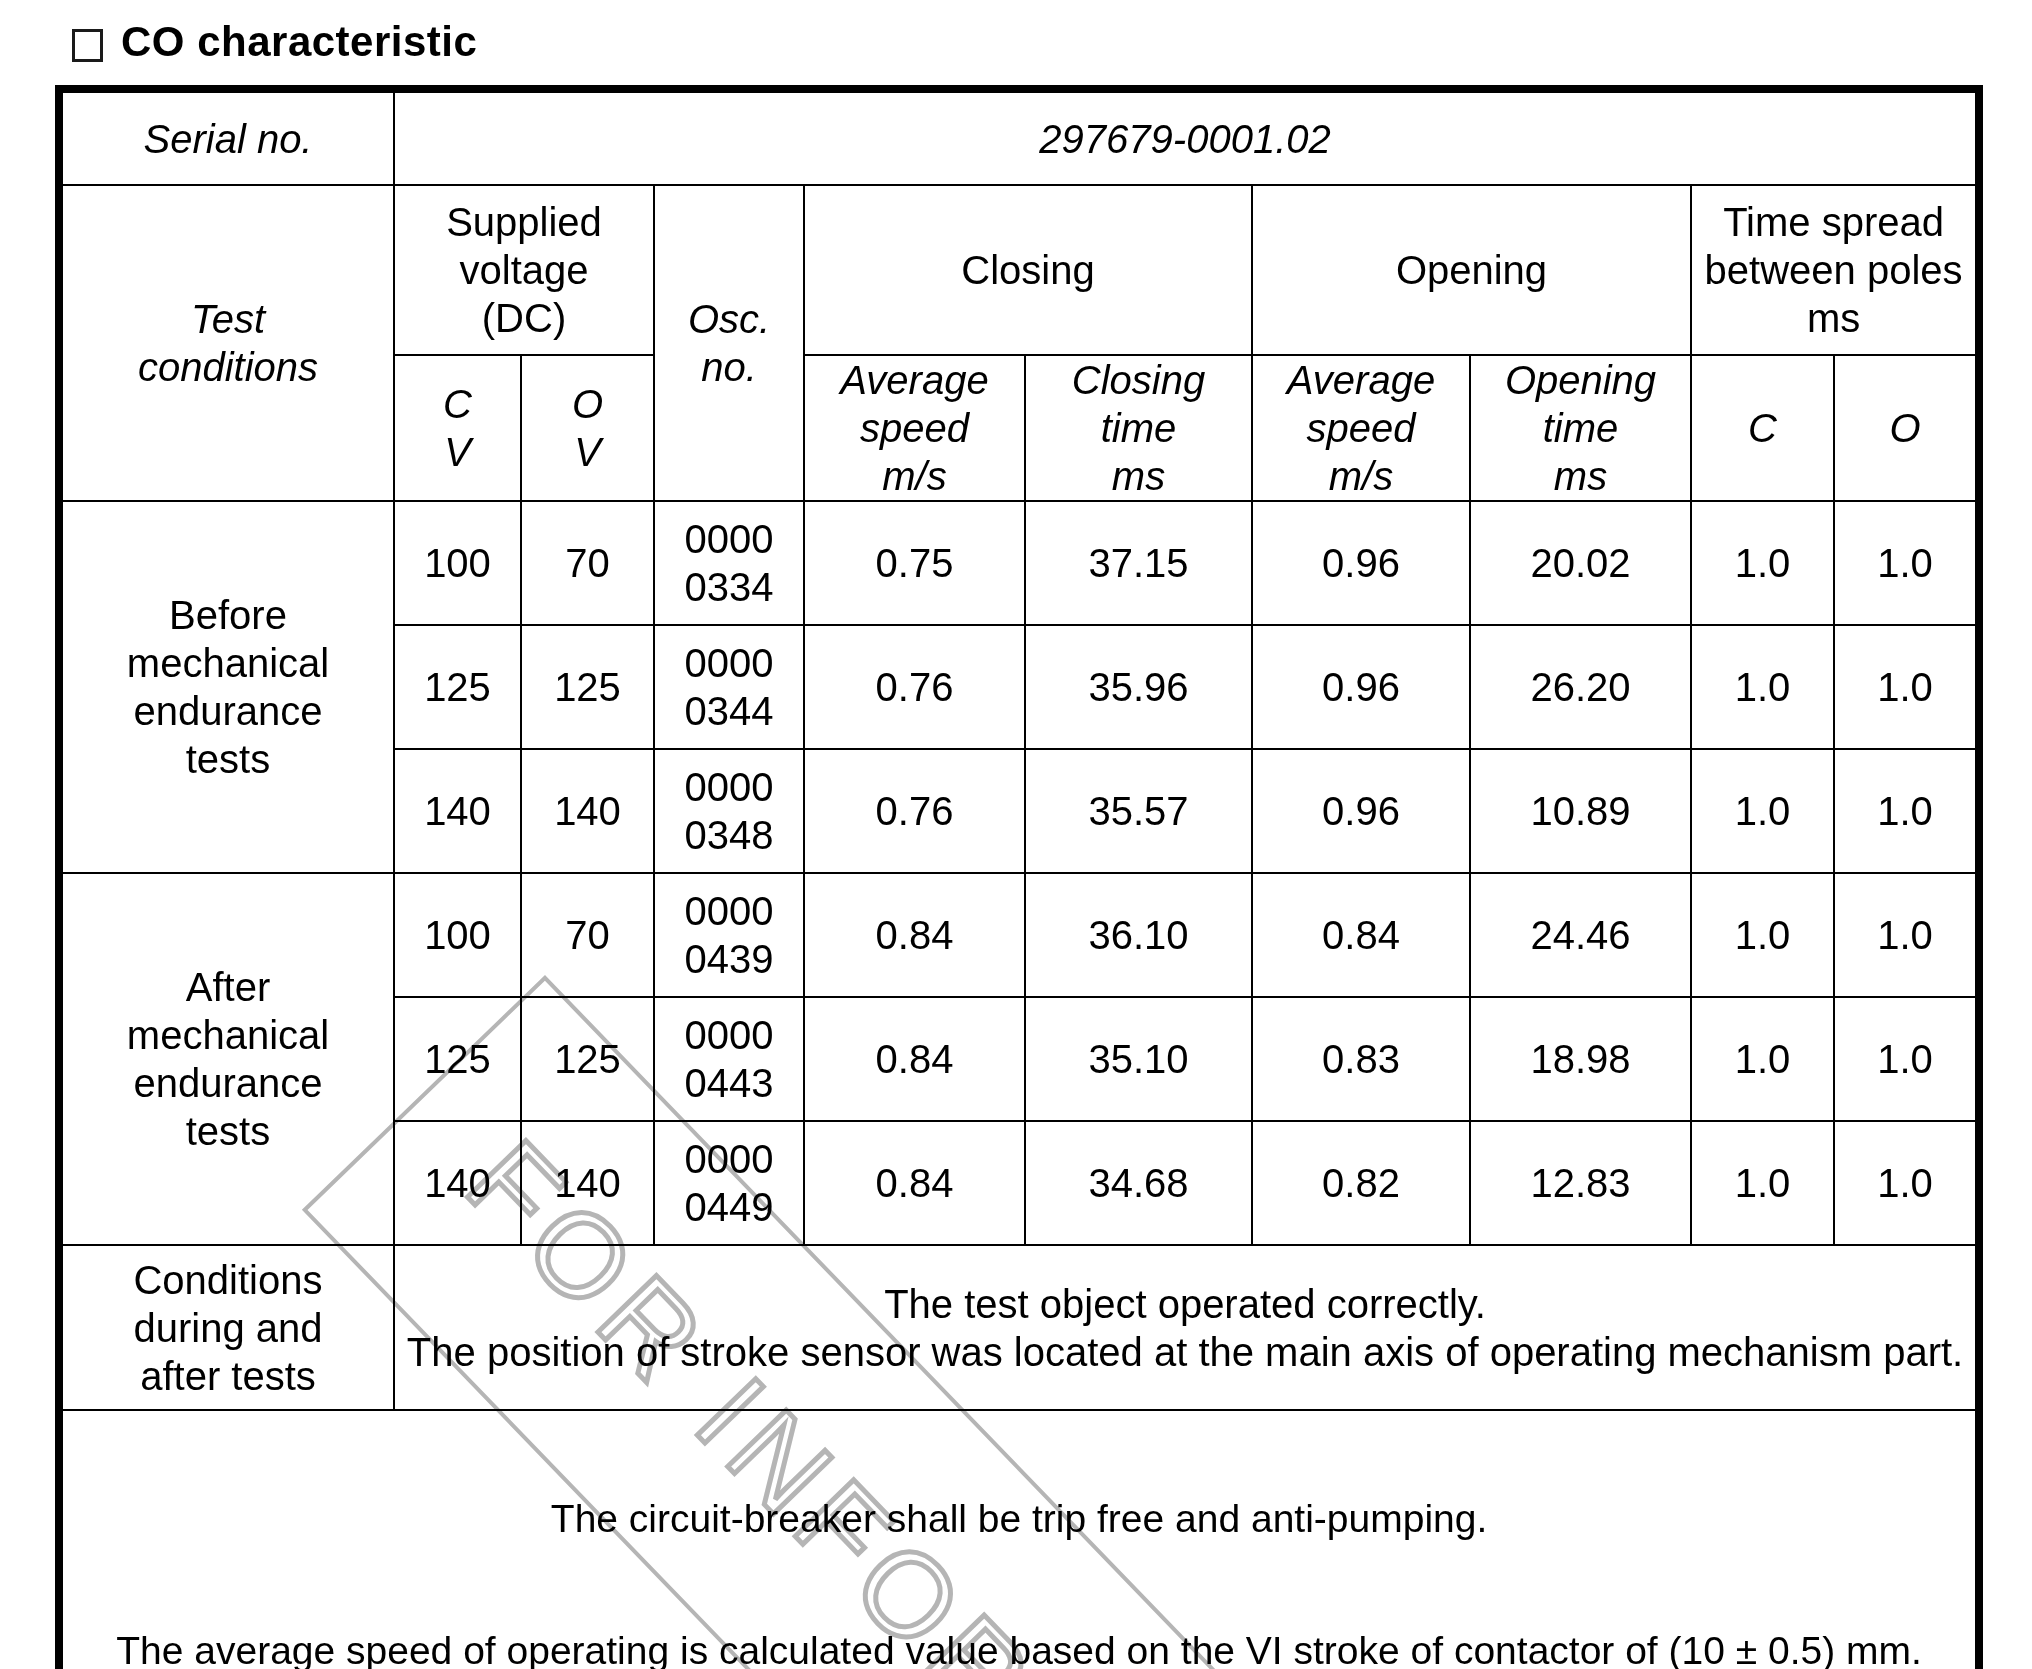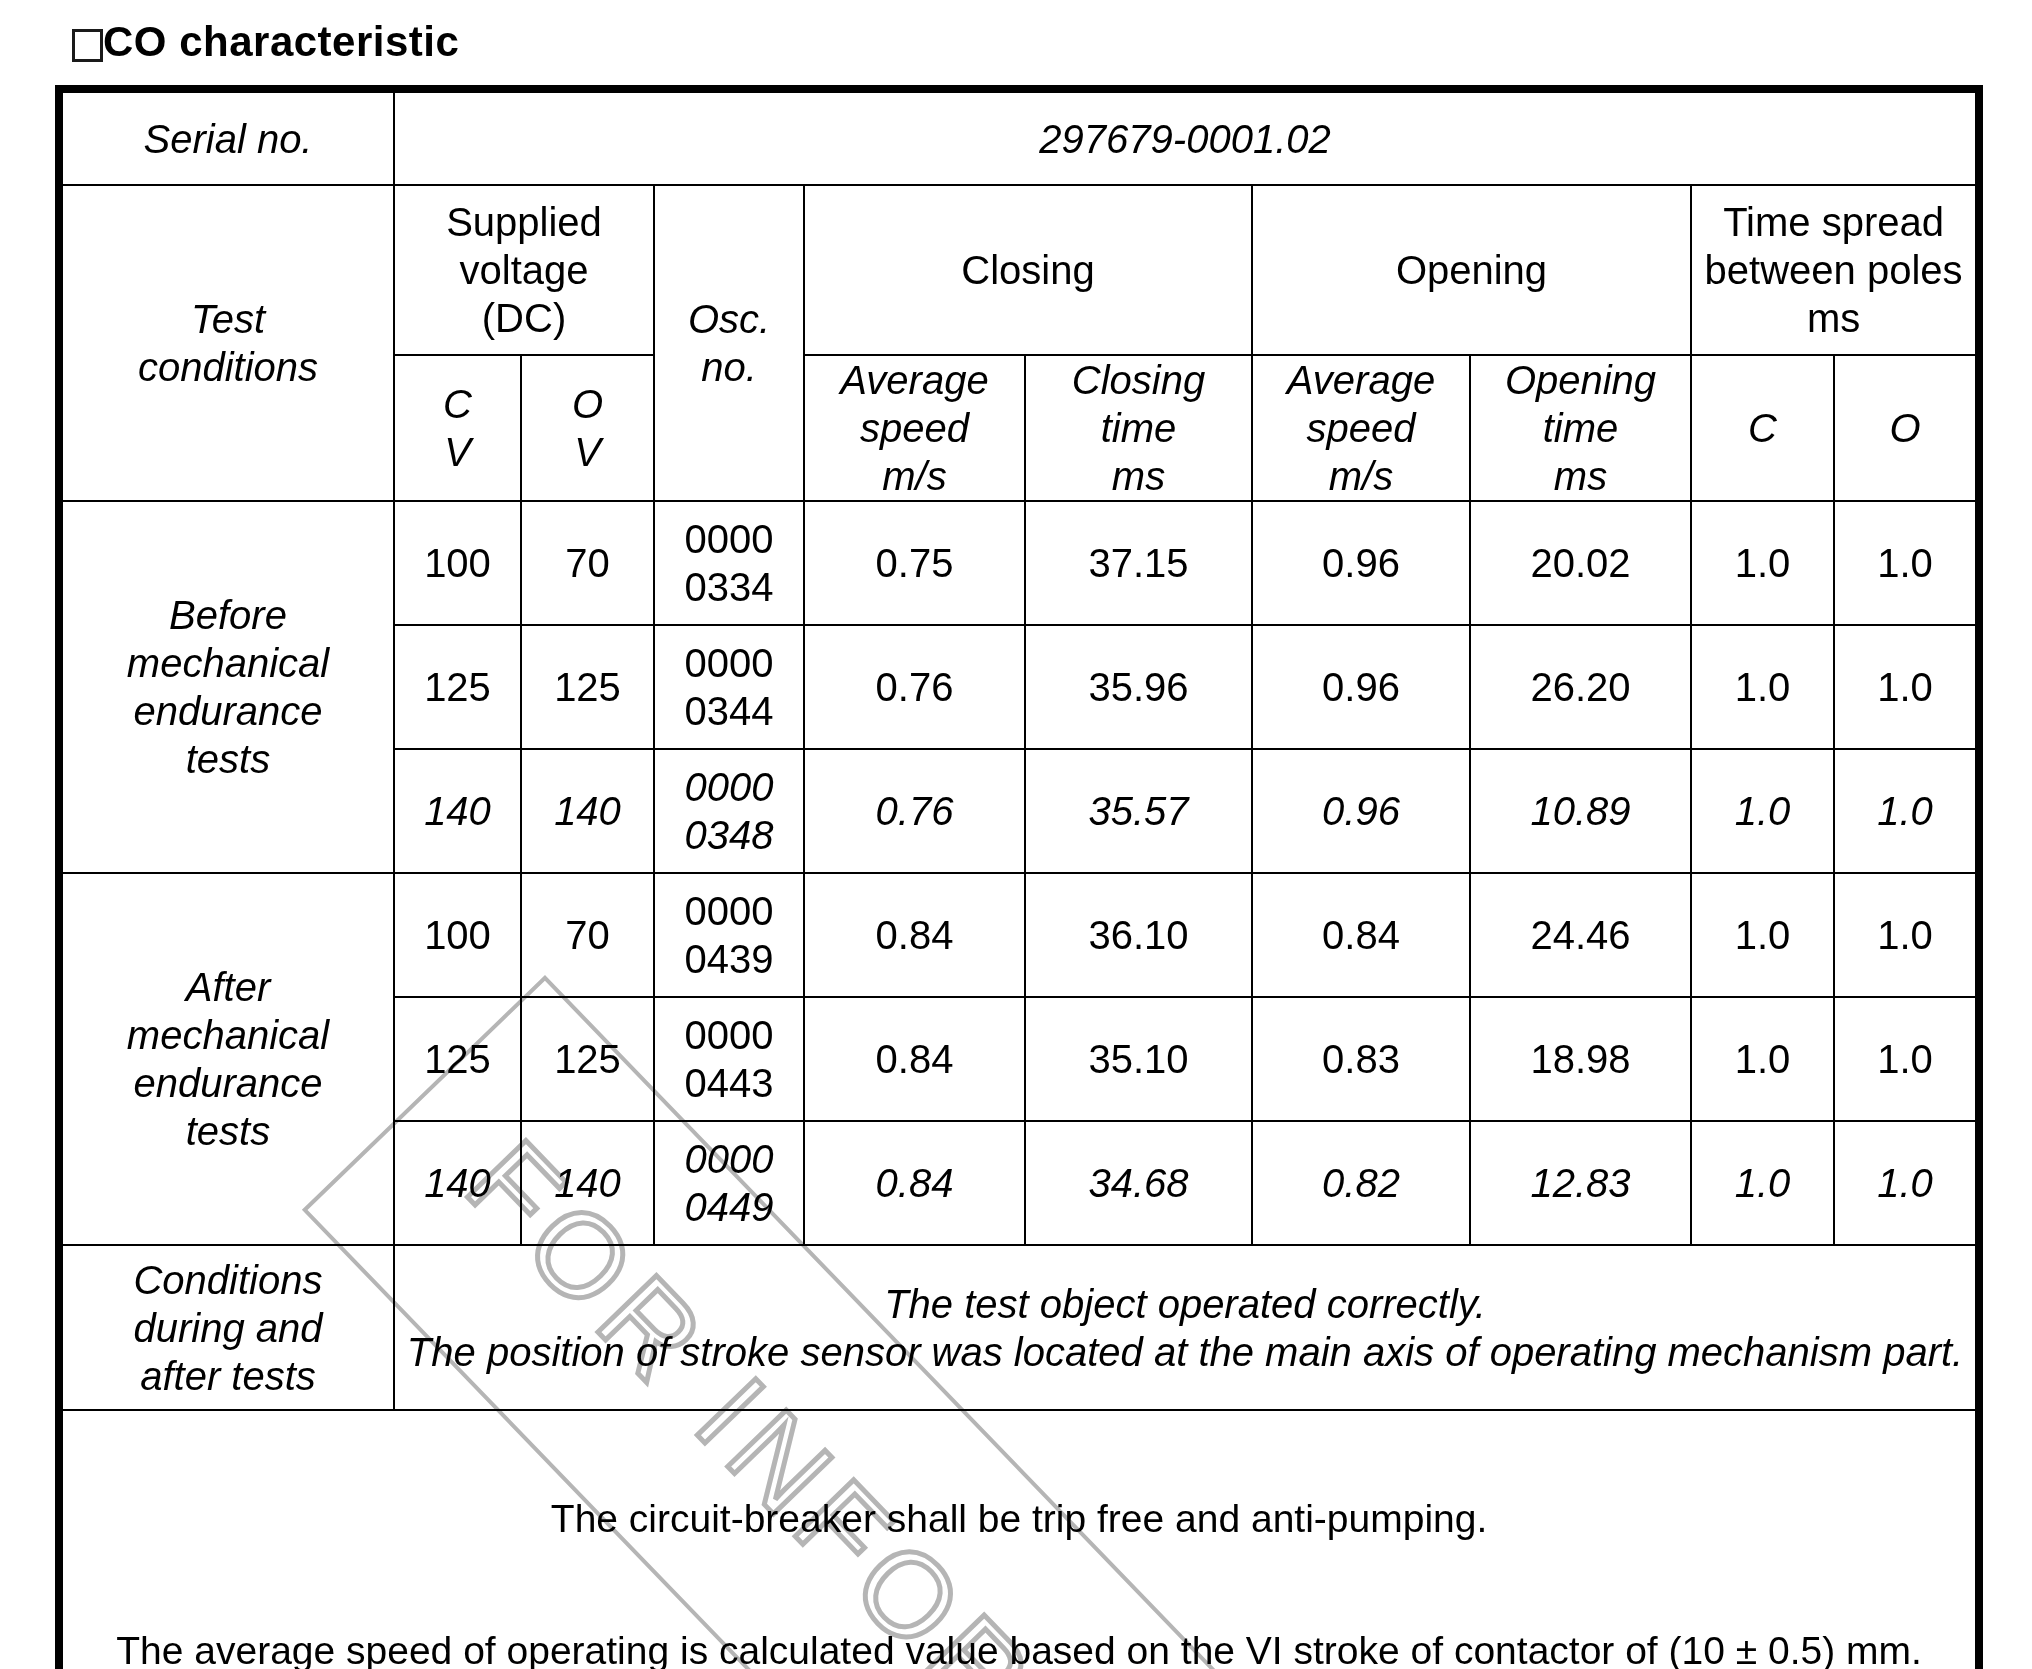--- a/index.html
+++ b/index.html
@@ -8,21 +8,21 @@
     background:#ffffff;
     position:relative;
     overflow:hidden;
     font-family:"Liberation Sans", sans-serif;
     color:#000;
   }
 
   
   .title-row {
     position:absolute; left:72px; top:18px;
-    display:flex; align-items:center; 
+    display:flex; align-items:center; gap:18px;
     z-index:2;
   }
   .title-checkbox {
     width:25px; height:27px;
     border:3px solid #1a1a1a;
     display:inline-block;
     margin-top:6px;
   }
   .title-text {
     font-size:42px; font-weight:bold; letter-spacing:0.5px;
@@ -70,21 +70,21 @@
   }
   tr.r-serial { height:96px;font-style:italic; }
   tr.r-h1     { height:170px; }
   tr.r-h2     { height:144px; }
   tr.r-data   { height:124px; }
   tr.r-cond   { height:165px; }
   tr.r-notes  { height:210px; }
 
   td.bb-mid    { border-bottom:3px solid #000; }   
   td.bb-double { border-bottom:8px double #000;font-style:italic; }  
-  td.bb-group  { border-bottom:4px solid #000;font-style:italic; }   
+  td.bb-group  { border-bottom:4px solid #000; }   
 
   td.cv-cell   { line-height:88px; }               
   td.osc-cell  { line-height:52px; }
 
   td.cond-label { line-height:49px; }
   td.cond-text {
     text-align:justify;
     vertical-align:middle;
     padding:0 22px 0 24px;
     font-size:40px;

